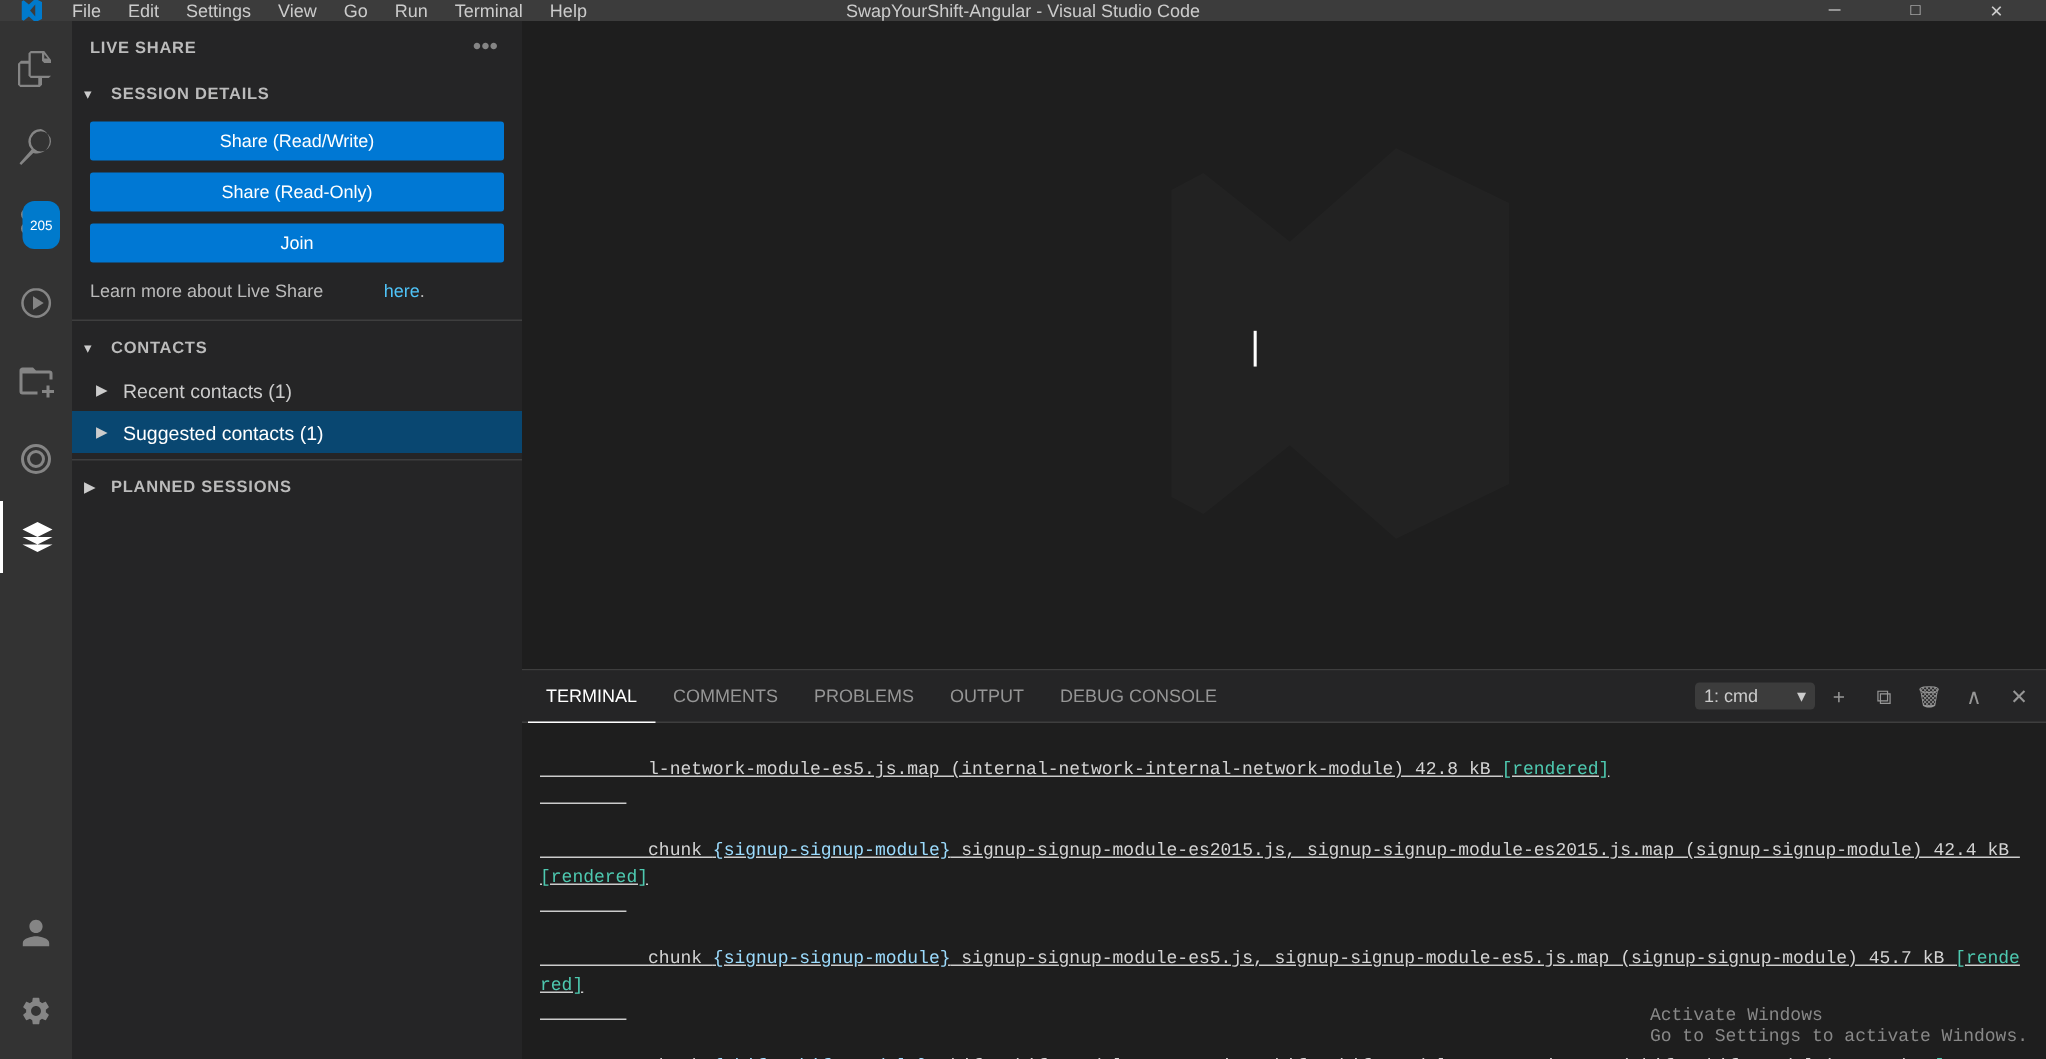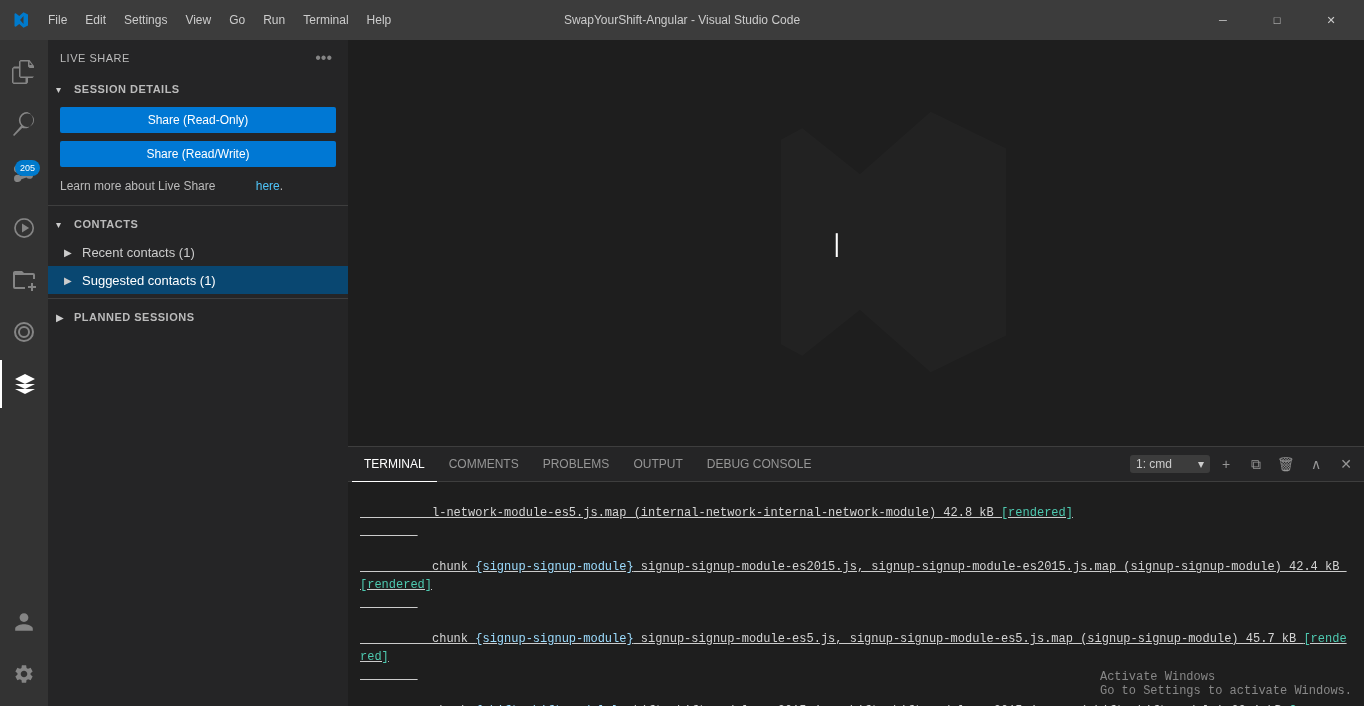--- a/index.html
+++ b/index.html
@@ -10,21 +10,21 @@
       font-family: 'Segoe UI', sans-serif;
       font-size: 13px;
       color: #cccccc;
       display: flex;
       flex-direction: column;
       overflow: hidden;
     }
 
     
     .title-bar {
-      height: 40px;
+      height: 14px;
       background: #3c3c3c;
       display: flex;
       align-items: center;
       justify-content: space-between;
       padding: 0 10px;
       flex-shrink: 0;
     }
     .title-bar-left {
       display: flex;
       align-items: center;
@@ -98,21 +98,21 @@
     }
     .activity-icon.liveshare { color: #ffffff; border-left: 2px solid #ffffff; }
     .badge {
       position: absolute;
       top: 8px;
       right: 8px;
       background: #007acc;
       color: white;
       font-size: 9px;
       min-width: 16px;
-      height: 16px;
+      height: 32px;
       border-radius: 8px;
       display: flex;
       align-items: center;
       justify-content: center;
       padding: 0 5px;
     }
     .activity-bar-bottom {
       margin-top: auto;
       display: flex;
       flex-direction: column;
@@ -134,21 +134,21 @@
 
     .panel-header {
       display: flex;
       align-items: center;
       justify-content: space-between;
       padding: 8px 12px;
       height: 35px;
     }
     .panel-title {
       font-size: 11px;
-      font-weight: 400;
+      font-weight: 700;
       color: #bbbbbb;
       letter-spacing: 0.5px;
     }
     .panel-actions {
       display: flex;
       gap: 4px;
     }
     .panel-action-btn {
       color: #858585;
       cursor: pointer;
@@ -439,22 +439,23 @@
       <div class="panel-actions">
         <span class="panel-action-btn">•••</span>
       </div>
     </div>
 
     <div class="section-header">
       <span class="chevron">▾</span>
       <span class="section-title">SESSION DETAILS</span>
     </div>
 
+    <button class="share-btn">Share (Read/Write)</button>
     <button class="share-btn">Share (Read-Only)</button>
-    <button class="share-btn">Share (Read/Write)</button>
+    <button class="share-btn">Join</button>
 
     <div class="learn-more">
       <span>Learn more about Live Share </span><a href="#">here</a><span>.</span>
     </div>
 
     <hr class="section-divider">
 
     <div class="section-header">
       <span class="chevron">▾</span>
       <span class="section-title">CONTACTS</span>

